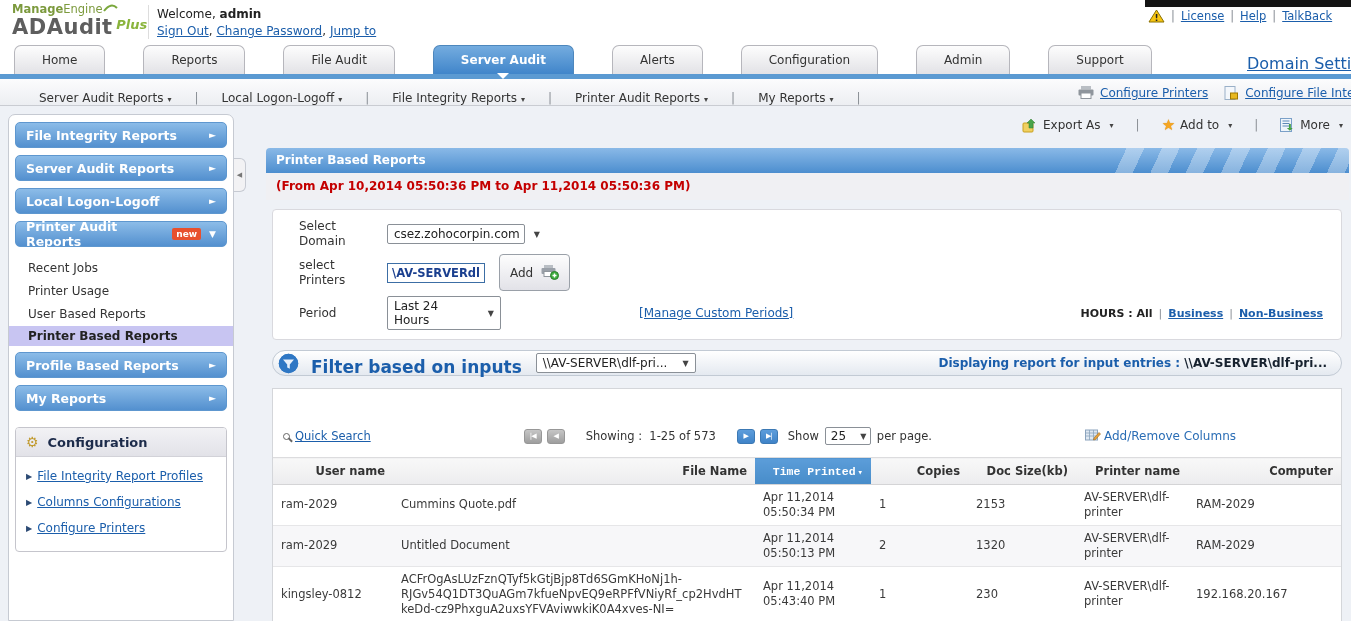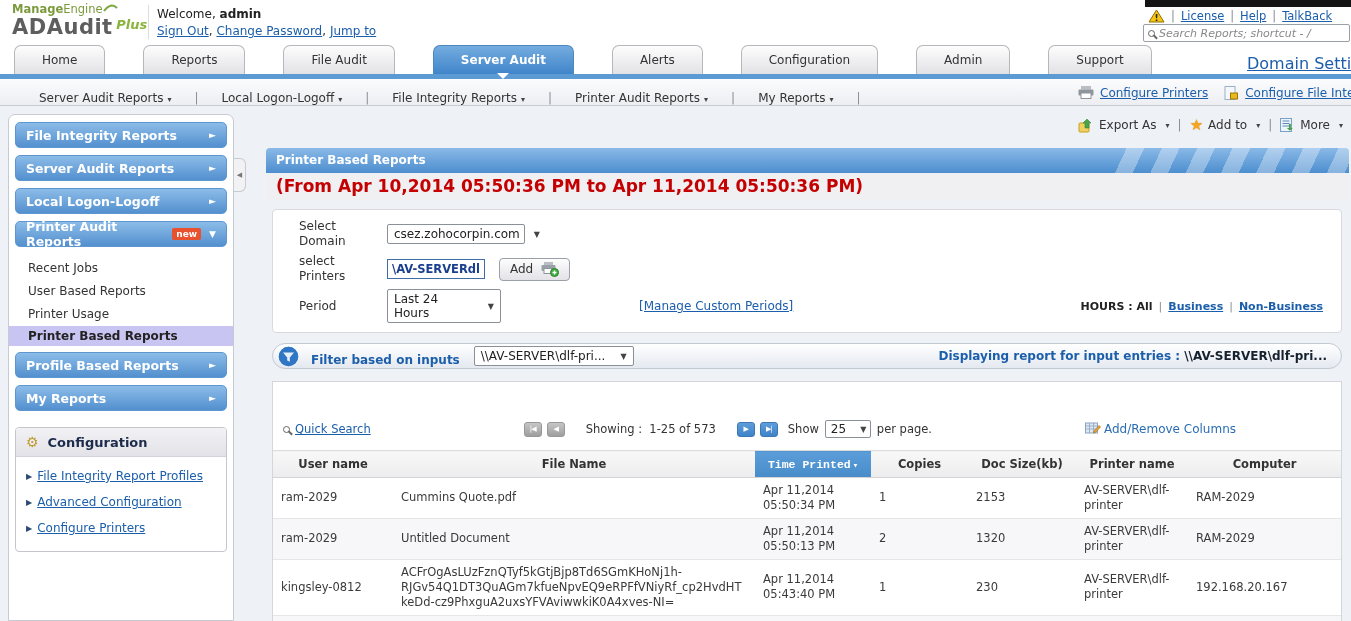--- a/index.html
+++ b/index.html
@@ -66,72 +66,72 @@
   .config-head .gear { color:#c19a2e; font-size:14px; }
   .config-head .t { font-weight:bold; font-size:13px; color:#1c2b4a; }
   .config-links { padding:6px 8px 10px; }
   .config-link { display:flex; align-items:center; gap:5px; padding:6px 2px; font-size:12px; }
   .bullet { color:#2c4a74; font-size:8px; }
   .collapse-handle { position:absolute; left:234px; top:158px; width:12px; height:34px; background:#f2f2f4; border:1px solid #c6cad2; border-left:none;
              border-radius:0 6px 6px 0; display:flex; align-items:center; justify-content:center; font-size:7px; color:#777; cursor:pointer; }
 
   
   .main { position:absolute; left:262px; top:106px; right:0; bottom:0; }
-  .actions { position:absolute; top:10px; right:8px; display:flex; align-items:center; gap:8px; font-size:12px; color:#333; z-index:2; }
+  .actions { position:absolute; top:10px; right:8px; display:flex; align-items:center; gap:22px; font-size:12px; color:#333; z-index:2; }
   .action { display:flex; align-items:center; gap:5px; cursor:pointer; white-space:nowrap; }
   .star { color:#f5a623; font-size:15px; text-shadow:0 0 1px #c87d00; }
 
   .panel { position:absolute; left:4px; top:42px; right:2px; bottom:0; display:flex; flex-direction:column; }
   .title-bar { position:relative; height:25px; background:linear-gradient(#8ab9e7,#4c8ecf); border-radius:4px 4px 0 0;
                color:#fff; font-weight:bold; font-size:12px; line-height:25px; padding-left:10px; overflow:hidden; }
   .title-bar .stripes { position:absolute; right:0; top:0; bottom:0; width:240px;
                background:repeating-linear-gradient(115deg, rgba(255,255,255,0) 0 16px, rgba(255,255,255,.33) 16px 32px); }
-  .date-bar { height:27px; background:#f0f0f3; color:#c40000; font-weight:bold; font-size:17px; line-height:27px; padding-left:10px; }
+  .date-bar { height:27px; background:#f0f0f3; color:#c40000; font-weight:bold; font-size:12px; line-height:27px; padding-left:10px; }
 
   .form-panel { margin:9px 7px 0 6px; background:#fff; border:1px solid #d9d9de; border-radius:4px; padding:9px 14px 9px 26px;
                 display:grid; grid-template-columns:88px 252px 1fr; row-gap:5px; align-items:center; font-size:12px; }
   .f-label { color:#333; line-height:1.25; padding-right:6px; }
   .selectbox { display:inline-flex; align-items:center; justify-content:space-between; border:1px solid #8a9097; border-radius:2px;
                background:#fff; padding:2px 6px; font-size:12px; color:#222; cursor:pointer; gap:10px; }
   .sel-domain { width:138px; }
   .sel-period { width:114px; }
   .ctrl-row { display:flex; align-items:center; gap:14px; }
   .printers-input { width:98px; height:20px; border:1px solid #3c6ea5; font-weight:bold; color:#1a3f8f; font-size:11.5px;
                font-family:inherit; padding:0 4px; outline:none; }
   .add-btn { display:inline-flex; align-items:center; gap:8px; border:1px solid #9aa0a8; border-radius:4px;
-               background:linear-gradient(#fdfdfd,#e2e2e8); padding:3px 10px; font-size:12px; cursor:pointer; }
+               background:linear-gradient(#fdfdfd,#e2e2e8); padding:10px 10px; font-size:12px; cursor:pointer; }
   .row3-right { display:flex; align-items:center; justify-content:space-between; padding-right:4px; }
   .hours { font-size:11px; white-space:nowrap; display:flex; gap:6px; align-items:center; }
   .hours .lab { font-weight:bold; color:#222; }
   .hours .lnk { font-weight:bold; }
 
   .filter-bar { margin:10px 7px 0 6px; height:26px; border:1px solid #c2cad4; border-radius:13px;
                 background:linear-gradient(#ffffff,#e4e9f0); display:flex; align-items:center; padding:0 14px 0 5px; }
-  .filter-bar .f-title { color:#1b5eab; font-weight:bold; font-size:12px; margin:8px 14px 0 12px; }
+  .filter-bar .f-title { color:#1b5eab; font-weight:bold; font-size:17px; margin:8px 14px 0 12px; }
   .sel-filter { width:160px; }
   .displaying { margin-left:auto; font-size:12px; font-weight:bold; white-space:nowrap; }
   .displaying .pre { color:#1b5eab; }
   .displaying .val { color:#16212e; }
 
   .table-panel { margin:12px 7px 0 6px; flex:1; background:#fff; border:1px solid #d4d6da; border-bottom:none; padding-top:34px; overflow:hidden; }
   .toolbar { display:flex; align-items:center; height:26px; padding:0 10px; font-size:11.5px; }
   .qsearch { display:flex; align-items:center; gap:5px; }
   .pag { display:flex; align-items:center; gap:5px; margin-left:auto; }
   .pbtn { width:18px; height:15px; border-radius:3px; display:flex; align-items:center; justify-content:center;
           color:#fff; font-size:7px; cursor:pointer; letter-spacing:-1px; }
   .pbtn.gray { background:linear-gradient(#c6c6c6,#9e9e9e); border:1px solid #979797; }
   .pbtn.blue { background:linear-gradient(#5d9ddb,#3f83c8); border:1px solid #3c79b4; }
   .pag .info { margin:0 16px; color:#333; }
   .show-group { display:flex; align-items:center; gap:6px; margin-left:10px; }
   .sel-perpage { width:46px; padding:1px 5px; }
   .addrem { display:flex; align-items:center; gap:3px; margin-left:auto; margin-right:95px; color:#2a6db5; font-size:12px; cursor:pointer; }
 
   table.report { width:100%; border-collapse:collapse; table-layout:fixed; margin-top:8px; }
   table.report th { background:linear-gradient(#f8f8f8,#ececee); border-top:1px solid #dcdcde; border-bottom:1px solid #d4d4d6;
-          padding:6px 8px; text-align:center; font-size:11.5px; color:#333; font-weight:bold; }
+          padding:6px 8px; text-align:right; font-size:11.5px; color:#333; font-weight:bold; }
   table.report th.sorted { background:linear-gradient(#5c9dd9,#478cc9); color:#fff;font-family:Liberation Mono, monospace; }
   table.report td { padding:5px 8px; font-size:11.5px; color:#3a3a3a; border-bottom:1px solid #e6e6e8; vertical-align:middle;
           overflow-wrap:break-word; word-break:break-word; line-height:1.3; }
   td.break-all { word-break:break-all; }
   tr.alt td { background:#f7f7f9; }
   .sort-caret { font-size:9px; margin-left:2px; }
   svg { display:block; }
 </style>
 </head>
 <body>
@@ -167,24 +167,20 @@
             <path d="M8.5 1 L16 13 H1 Z" fill="#f7c512" stroke="#8a7000" stroke-width="1"></path>
             <text x="8.5" y="11.5" text-anchor="middle" font-size="9" font-weight="bold" fill="#222">!</text>
           </svg>
         </span>
       <span class="pipe">|</span>
       <span class="lnk">License</span>
       <span class="pipe">|</span>
       <span class="lnk">Help</span>
       <span class="pipe">|</span>
       <span class="lnk">TalkBack</span>
-    </div>
-    <div class="searchbox">
-      <span class="mag"></span>
-      <input type="text" placeholder="Search Reports; shortcut - /" style="">
     </div>
   </div>
 
   <div class="tabs">
     <div class="tab">Home</div>
     <div class="tab">Reports</div>
     <div class="tab">File Audit</div>
     <div class="tab active">Server Audit</div>
     <div class="tab">Alerts</div>
     <div class="tab">Configuration</div>
@@ -239,22 +235,22 @@
       <span>Local Logon-Logoff</span>
       <span class="sb-arrow">►</span>
     </div>
     <div class="sb-bar">
       <span>Printer Audit Reports</span>
       <span class="badge-new">new</span>
       <span class="sb-arrow">▼</span>
     </div>
     <div class="sb-items">
       <div class="sb-item">Recent Jobs</div>
+      <div class="sb-item">Printer Usage</div>
       <div class="sb-item">User Based Reports</div>
-      <div class="sb-item">Printer Usage</div>
       <div class="sb-item sel">Printer Based Reports</div>
     </div>
     <div class="sb-bar">
       <span>Profile Based Reports</span>
       <span class="sb-arrow">►</span>
     </div>
     <div class="sb-bar">
       <span>My Reports</span>
       <span class="sb-arrow">►</span>
     </div>
@@ -264,21 +260,21 @@
         <span class="gear">⚙</span>
         <span class="t">Configuration</span>
       </div>
       <div class="config-links">
         <div class="config-link">
           <span class="bullet">▶</span>
           <span class="lnk">File Integrity Report Profiles</span>
         </div>
         <div class="config-link">
           <span class="bullet">▶</span>
-          <span class="lnk">Advanced Configuration</span>
+          <span class="lnk">Columns Configurations</span>
         </div>
         <div class="config-link">
           <span class="bullet">▶</span>
           <span class="lnk">Configure Printers</span>
         </div>
       </div>
     </div>
   </div>
   <div class="collapse-handle">
       <span>◀</span>

